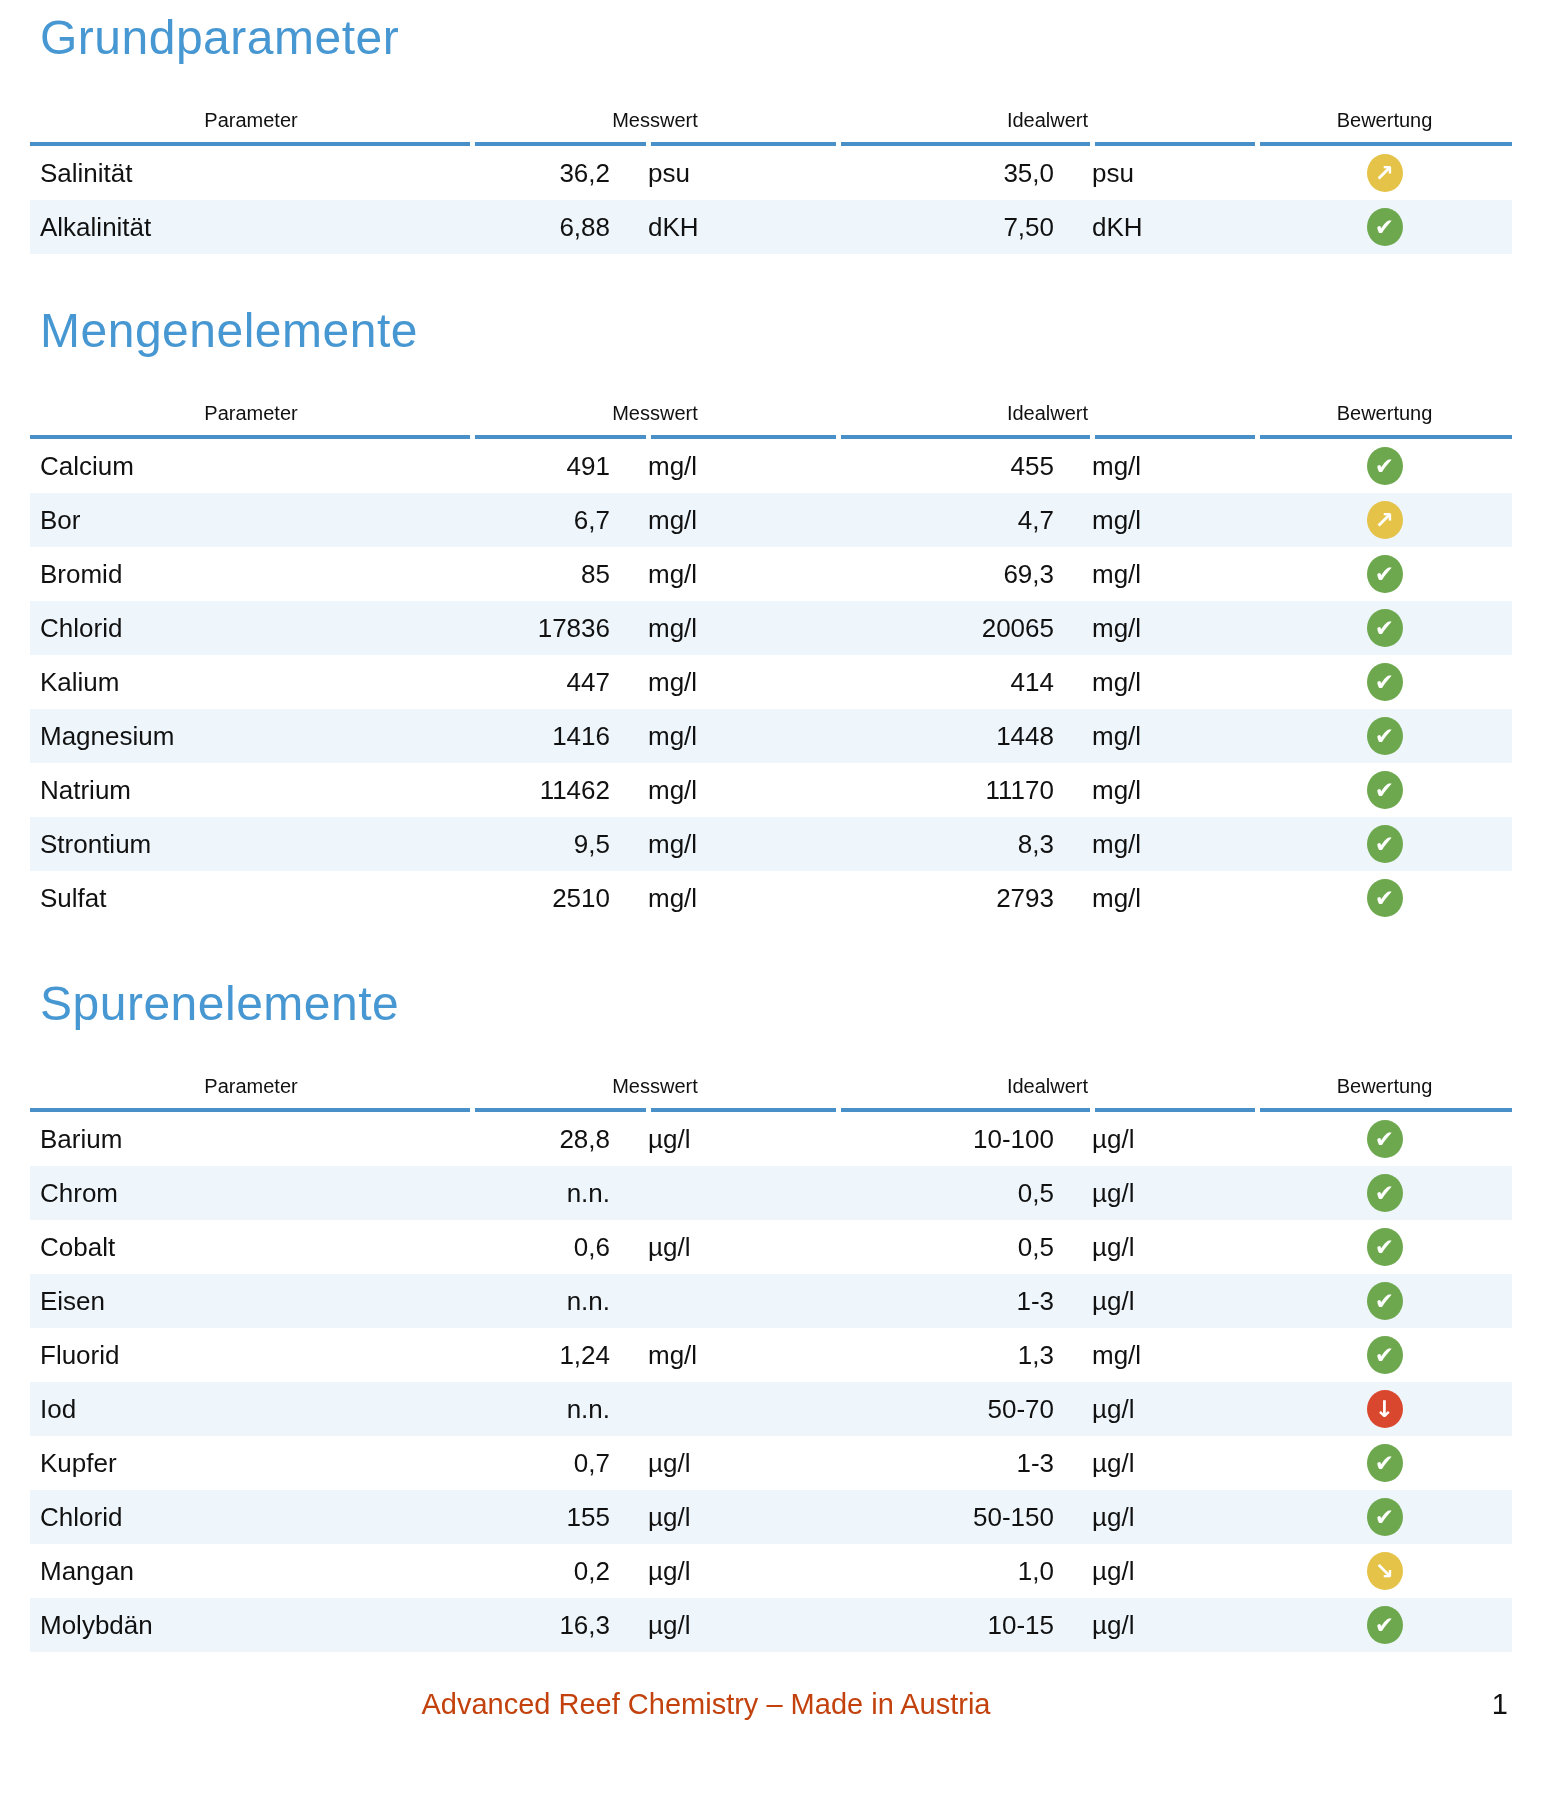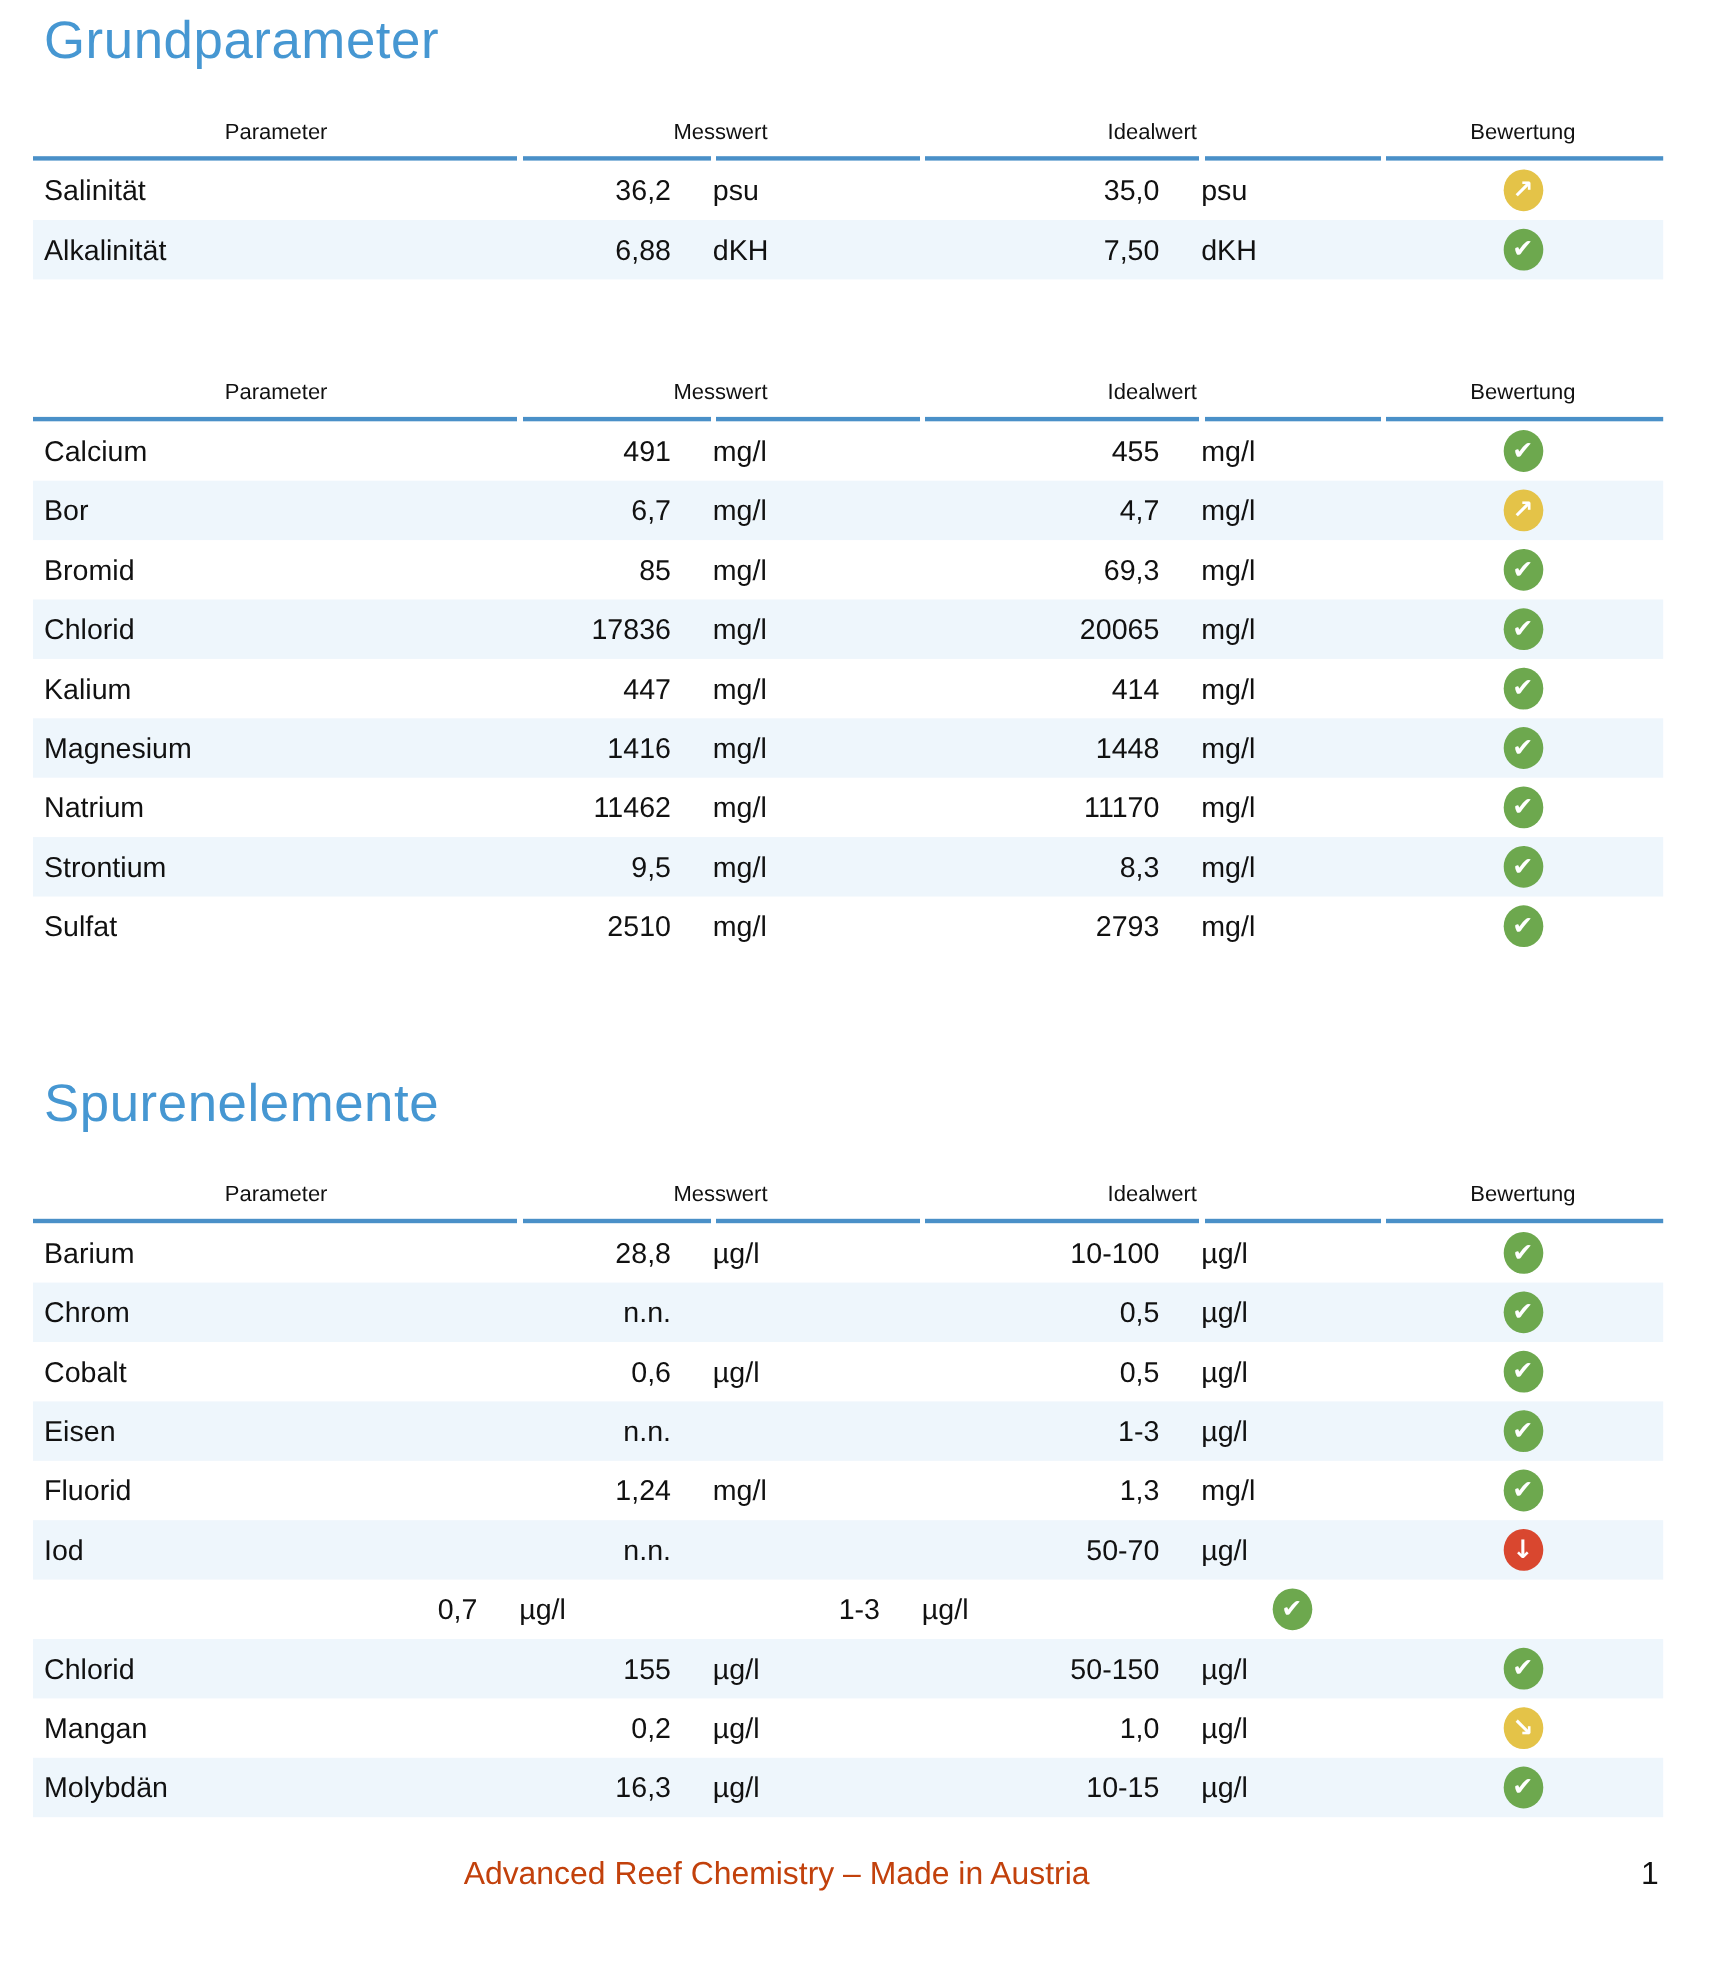--- a/index.html
+++ b/index.html
@@ -127,20 +127,21 @@
     <div class="td unit ideal-unit">dKH</div>
     <div class="td bew">
       <span class="icon ok">✔</span>
     </div>
   </div>
 </div>
     </div>
   </section>
 
   <section class="section" id="section-1">
+    <h1 class="section-title">Mengenelemente</h1>
     <div class="table">
       <div class="thead">
         <div class="th th-param">Parameter</div>
         <div class="th th-mess">Messwert</div>
         <div class="th th-ideal">Idealwert</div>
         <div class="th th-bew">Bewertung</div>
       </div>
       <div class="rule"></div>
       <div class="tbody">
   <div class="tr">
@@ -316,20 +317,21 @@
     <div class="td val mess-val">n.n.</div>
     <div class="td unit mess-unit"></div>
     <div class="td val ideal-val">50-70</div>
     <div class="td unit ideal-unit">µg/l</div>
     <div class="td bew">
       <span class="icon low">↓</span>
     </div>
   </div>
 
   <div class="tr">
+    <div class="td param">Kupfer</div>
     <div class="td val mess-val">0,7</div>
     <div class="td unit mess-unit">µg/l</div>
     <div class="td val ideal-val">1-3</div>
     <div class="td unit ideal-unit">µg/l</div>
     <div class="td bew">
       <span class="icon ok">✔</span>
     </div>
   </div>
 
   <div class="tr">

